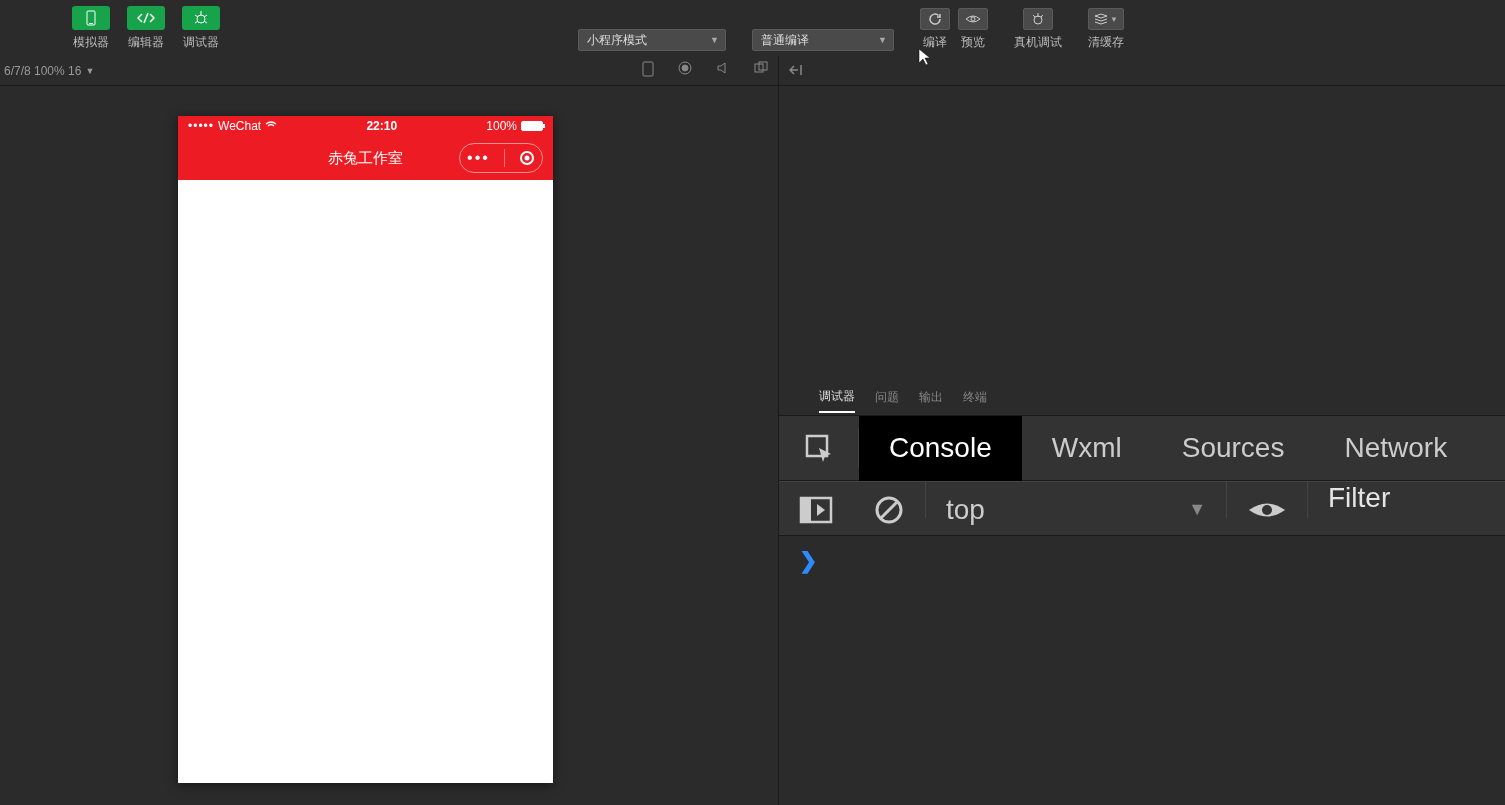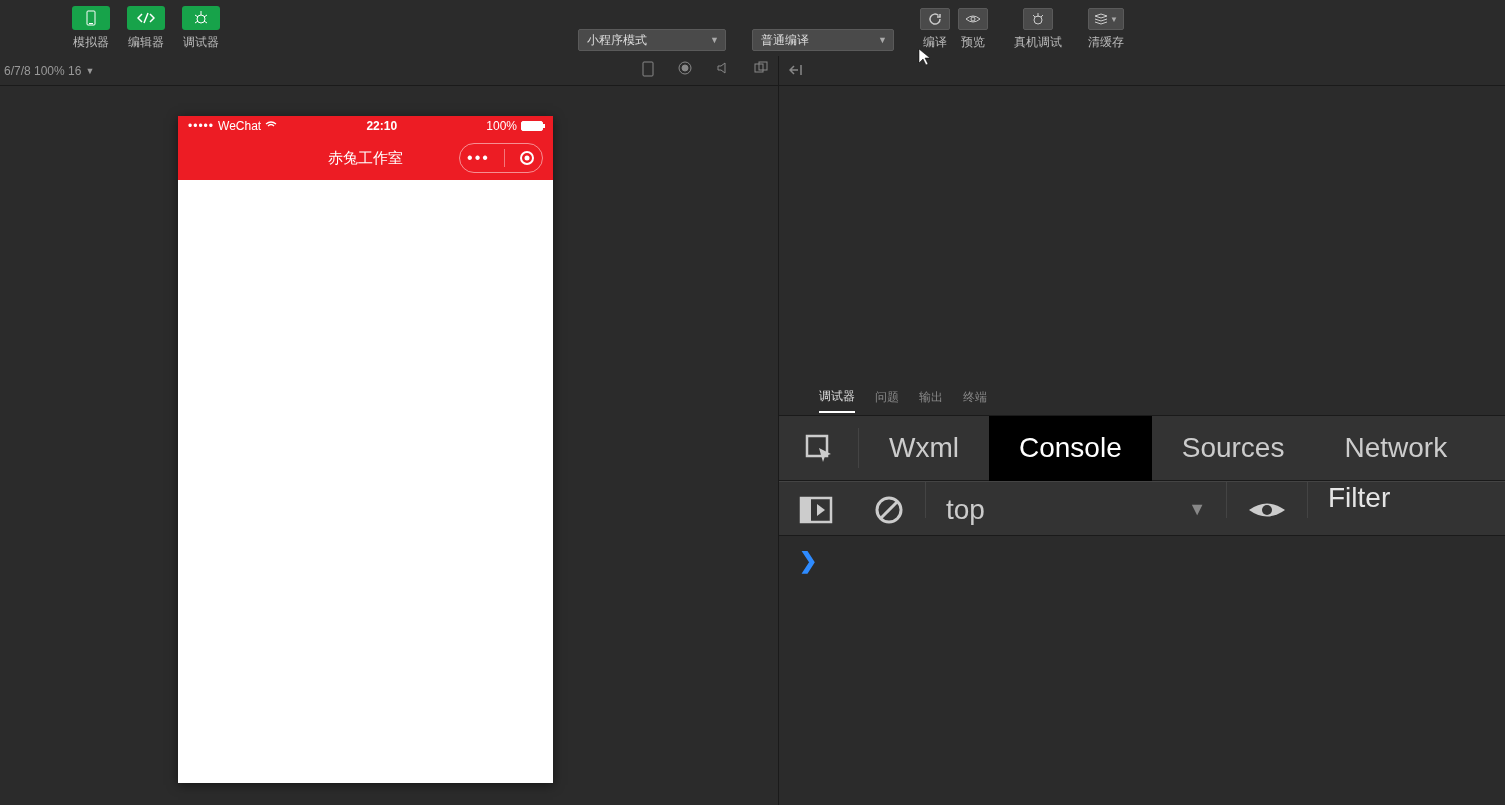--- a/index.html
+++ b/index.html
@@ -452,22 +452,22 @@
     <div class="devtools-tab">终端</div>
   </div>
 
   <div class="devtools-main-tabs">
     <div class="inspect-icon-cell">
       <svg width="32" height="32" viewBox="0 0 32 32">
           <rect x="4" y="4" width="20" height="20" stroke="#ccc" stroke-width="2.5" fill="none"></rect>
           <path d="M16 16 L28 22 L22 24 L20 30 Z" fill="#ccc"></path>
         </svg>
     </div>
+    <div class="main-tab active">Console</div>
     <div class="main-tab">Wxml</div>
-    <div class="main-tab active">Console</div>
     <div class="main-tab">Sources</div>
     <div class="main-tab">Network</div>
   </div>
 
   <div class="console-toolbar">
     <div class="ct-cell">
       <svg width="34" height="28" viewBox="0 0 34 28">
           <rect x="2" y="2" width="30" height="24" stroke="#ccc" stroke-width="2.5" fill="none"></rect>
           <rect x="2" y="2" width="10" height="24" fill="#ccc"></rect>
           <path d="M18 8 L26 14 L18 20 Z" fill="#ccc"></path>

